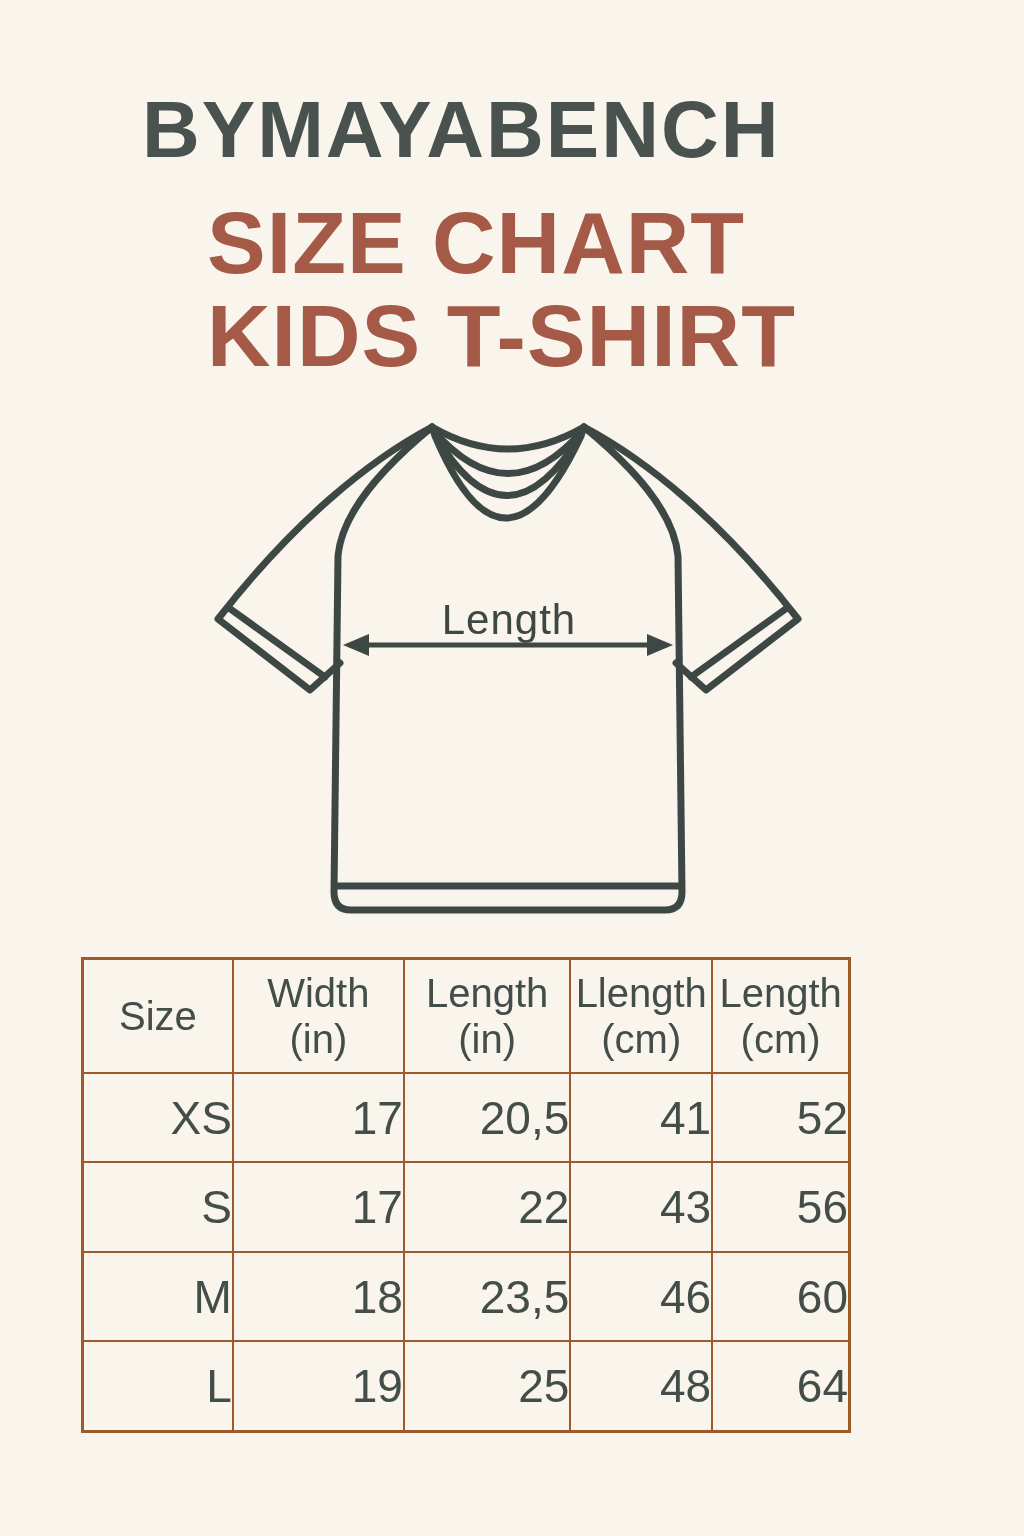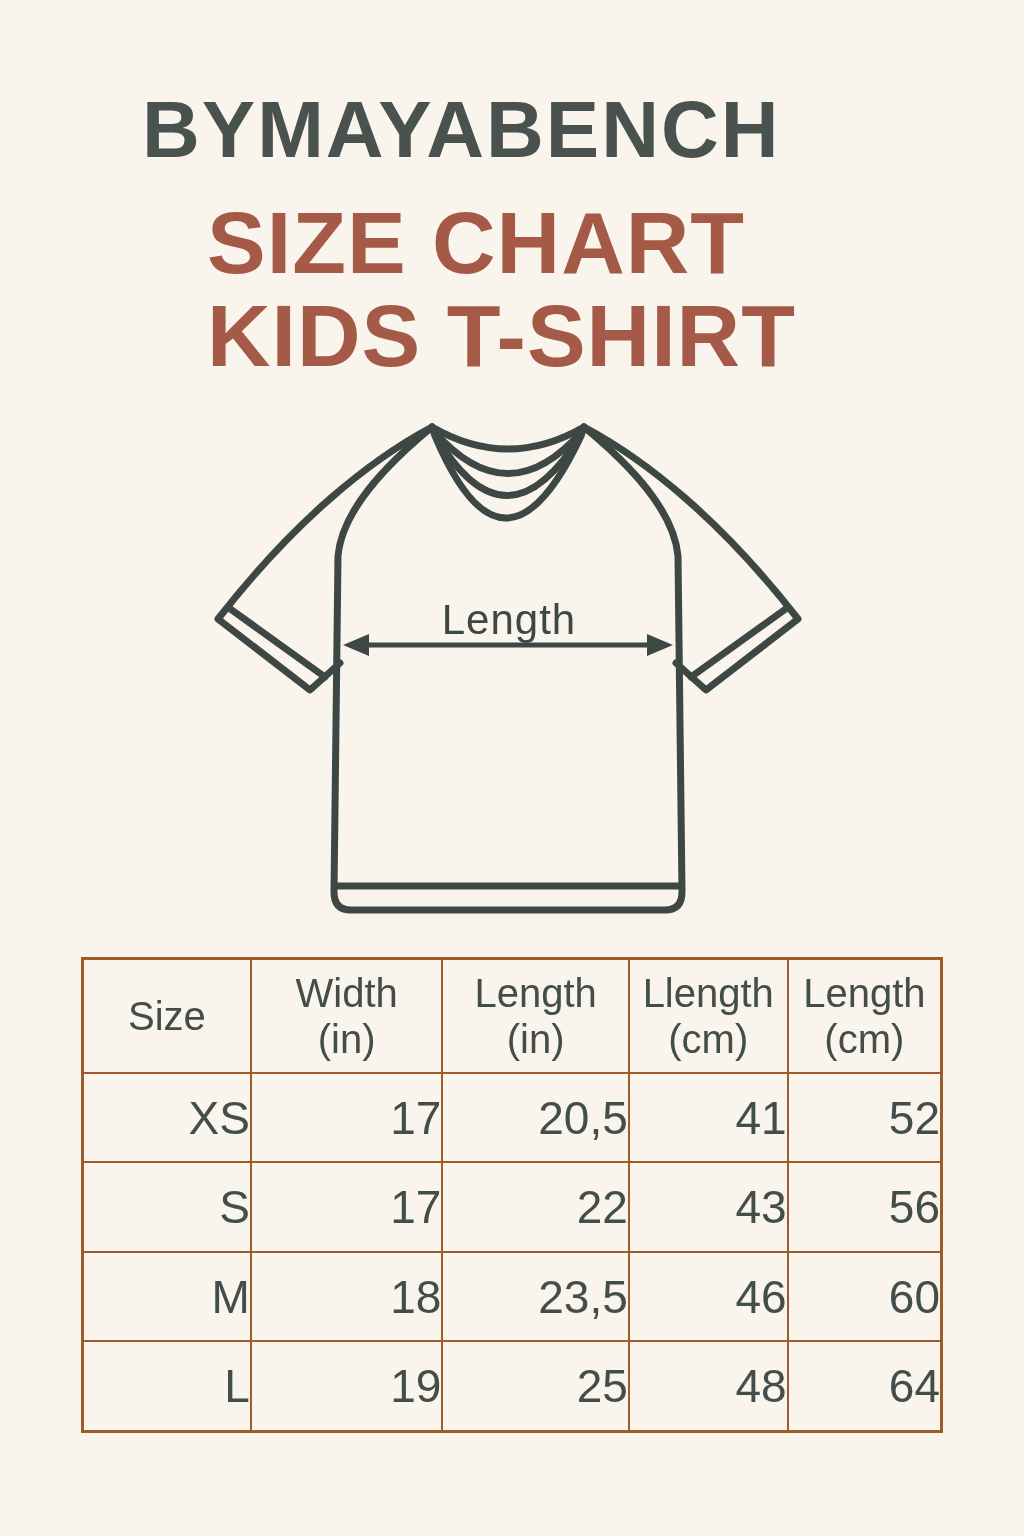--- a/index.html
+++ b/index.html
@@ -13,21 +13,21 @@
     font-size:80px;font-weight:bold;letter-spacing:2px;
     color:#4a524f;white-space:nowrap;
   }
   .title{
     position:absolute;left:207px;top:196px;
     font-size:88px;font-weight:bold;letter-spacing:1px;
     color:#a55a47;line-height:1.06;white-space:nowrap;
   }
   .shirt-svg{position:absolute;left:0;top:0;}
   table.size-table{
-    position:absolute;left:81px;top:957px;width:862px;height:476px;
+    position:absolute;left:81px;top:957px;width:770px;height:476px;
     border-collapse:collapse;table-layout:fixed;
     border:3px solid #9d5a2a;
     color:#434d4a;
   }
   .size-table th,.size-table td{
     border:2px solid #9d5a2a;text-align:center;vertical-align:middle;
     padding:0;
   }
   .size-table th{
     height:112px;font-size:40px;font-weight:normal;line-height:1.16;

